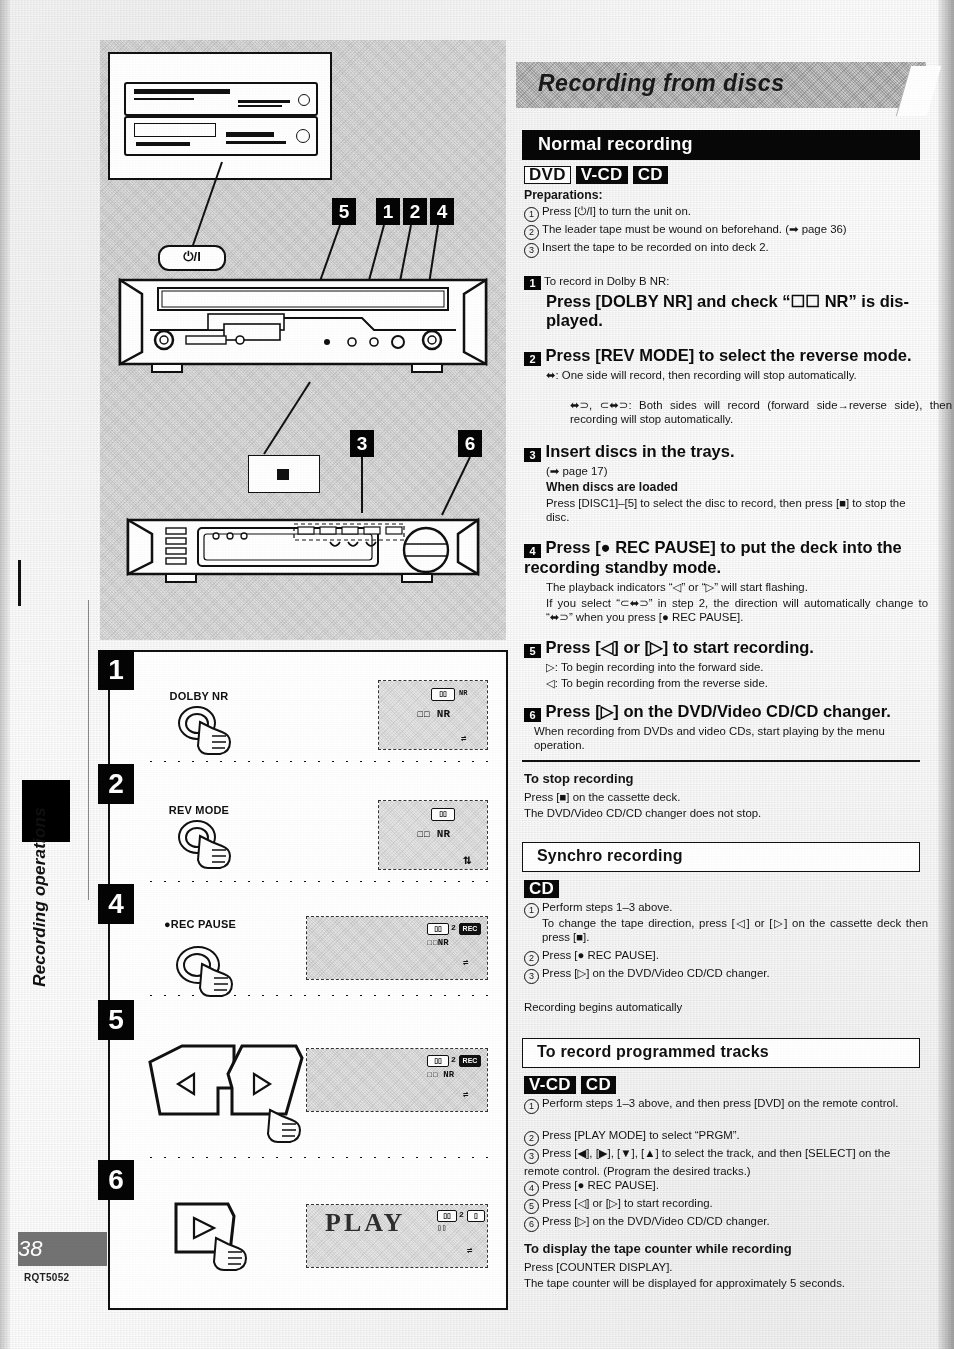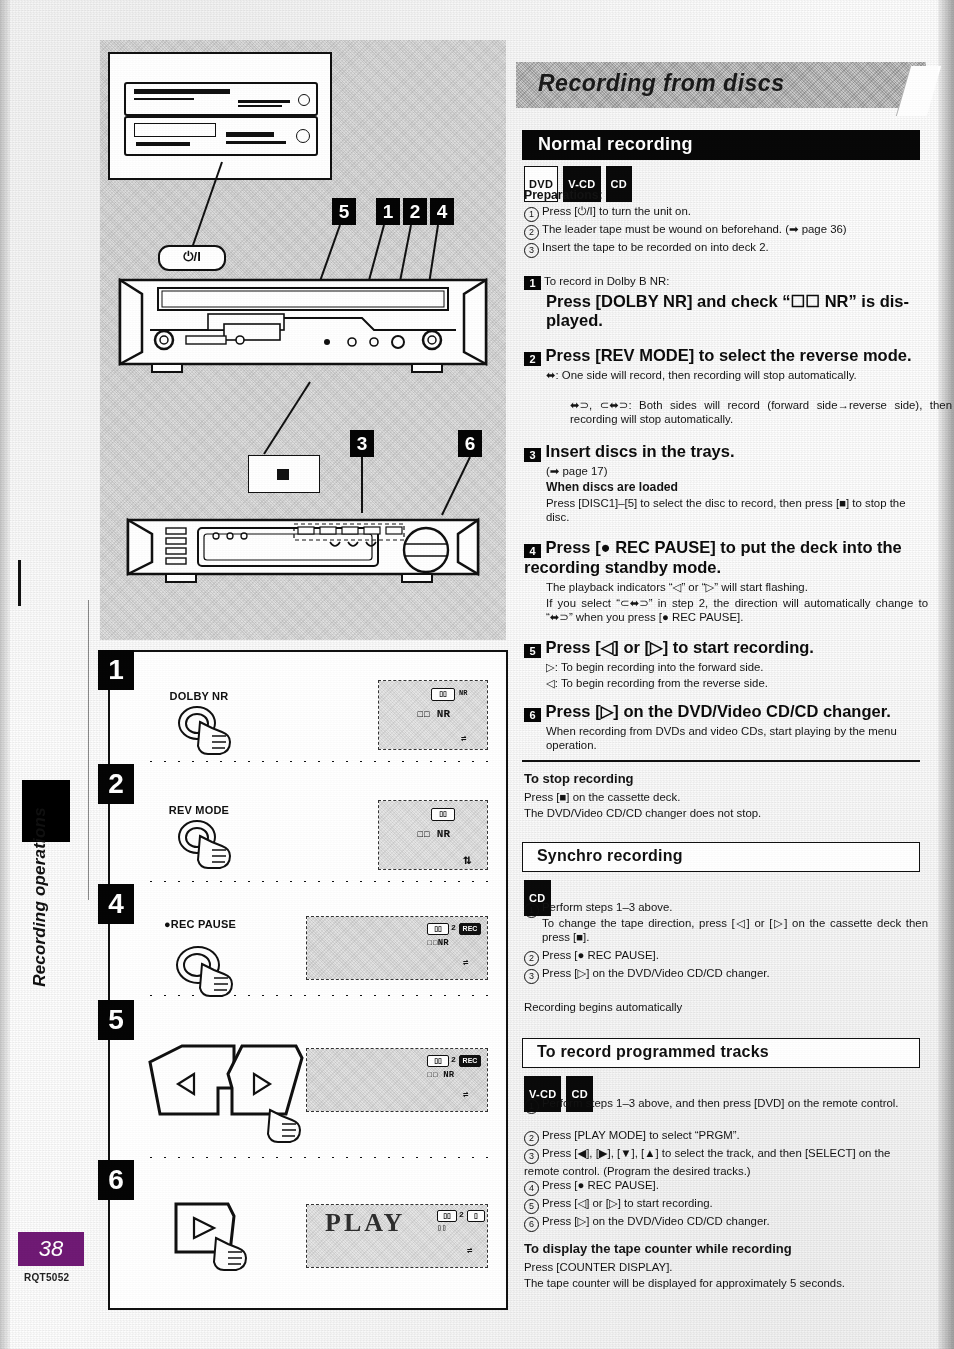--- a/index.html
+++ b/index.html
@@ -35,22 +35,22 @@
 
   
   #side-tab{position:absolute;left:22px;top:780px;width:48px;height:62px;background:#000;}
   #side-tab-label{
     position:absolute;left:-48px;top:880px;width:190px;height:34px;
     transform:rotate(-90deg);transform-origin:center center;
     font-style:italic;font-weight:bold;font-size:17px;color:#111;
     text-align:center;letter-spacing:.2px;white-space:nowrap;
   }
   #page-number-box{
-    position:absolute;left:18px;top:1232px;width:66px;height:34px;background:#701a75;
-    color:#fff;font-style:italic;font-size:22px;text-align:center;line-height:34px;
+    position:absolute;left:18px;top:1232px;width:89px;height:34px;background:#737373;
+    color:#fff;font-style:italic;font-size:22px;line-height:34px;
   }
   #doc-code{position:absolute;left:24px;top:1272px;font-size:10px;font-weight:bold;letter-spacing:.3px;color:#222;}
 
   
   #scan-edge{position:absolute;right:0;top:0;width:16px;height:1349px;
     background:linear-gradient(90deg, rgba(0,0,0,.05), rgba(0,0,0,.35));}
   #scan-edge2{position:absolute;left:0;top:0;width:10px;height:1349px;
     background:linear-gradient(270deg, rgba(0,0,0,.04), rgba(0,0,0,.20));}
   #left-rule{position:absolute;left:18px;top:560px;width:3px;height:46px;background:#111;}
   #left-hair{position:absolute;left:88px;top:600px;width:1px;height:300px;background:rgba(0,0,0,.45);}
@@ -108,21 +108,21 @@
     color:#1a1a1a;letter-spacing:.5px;
   }
   #banner-curl{position:absolute;right:-8px;top:4px;width:30px;height:50px;background:#fff;
     transform:skewX(-16deg);border-left:1px solid rgba(0,0,0,.3);}
 
   .subhead-black{position:absolute;left:6px;width:398px;height:30px;background:#080808;}
   .subhead-black span{position:absolute;left:16px;top:4px;color:#fff;font-size:18px;font-weight:bold;letter-spacing:.3px;}
   .subhead-box{position:absolute;left:6px;width:396px;height:28px;background:#fff;border:1.6px solid #111;}
   .subhead-box span{position:absolute;left:14px;top:4px;font-size:16px;font-weight:bold;color:#111;letter-spacing:.2px;}
 
-  .badge{display:inline-block;font-size:11px;font-weight:bold;padding:10px 4px;margin-right:5px;
+  .badge{display:inline-block;font-size:17px;font-weight:bold;padding:1px 4px;margin-right:5px;
     vertical-align:middle;letter-spacing:.3px;}
   .badge.outline{border:1.6px solid #111;background:#fff;color:#111;}
   .badge.solid{background:#0a0a0a;color:#fff;border:1.6px solid #0a0a0a;}
 
   .rtext{position:absolute;font-size:11.4px;line-height:14.2px;color:#141414;}
   .bold-lead{font-size:12.2px;font-weight:bold;}
   .steptitle{font-size:16.5px;font-weight:bold;line-height:19px;color:#0d0d0d;}
   .inum{display:inline-block;width:17px;height:14px;background:#070707;color:#fff;
     font-size:11px;font-weight:bold;text-align:center;line-height:14px;vertical-align:-2px;}
   .circ{display:inline-block;width:13px;height:13px;border:1.2px solid #111;border-radius:50%;
@@ -381,21 +381,21 @@
 
   <div class="steptitle" style="position:absolute;left:8px;top:492px;width:404px;"><span class="inum">4</span> <span>Press [● REC PAUSE] to put the deck into the recording standby mode.</span></div>
   <div class="rtext" style="left:30px;top:534px;width:382px;">The playback indicators “◁” or “▷” will start flashing.</div>
   <div class="rtext" style="left:30px;top:550px;width:382px;text-align:justify;">If you select “⊂⬌⊃” in step 2, the direction will automatically change to “⬌⊃” when you press [● REC PAUSE].</div>
 
   <div class="steptitle" style="position:absolute;left:8px;top:592px;width:404px;"><span class="inum">5</span> <span>Press [◁] or [▷] to start recording.</span></div>
   <div class="rtext" style="left:30px;top:614px;">▷: To begin recording into the forward side.</div>
   <div class="rtext" style="left:30px;top:630px;">◁: To begin recording from the reverse side.</div>
 
   <div class="steptitle" style="position:absolute;left:8px;top:656px;width:404px;"><span class="inum">6</span> <span>Press [▷] on the DVD/Video CD/CD changer.</span></div>
-  <div class="rtext" style="left:30px;top:678px;width:382px;">When recording from DVDs and video CDs, start playing by the menu operation.</div>
+  <div class="rtext" style="left:18px;top:678px;width:382px;">When recording from DVDs and video CDs, start playing by the menu operation.</div>
 
   <div class="hr" style="top:714px;"></div>
 
   <div class="rtext bold-lead" style="left:8px;top:726px;font-size:13px;">To stop recording</div>
   <div class="rtext" style="left:8px;top:744px;">Press [■] on the cassette deck.</div>
   <div class="rtext" style="left:8px;top:760px;">The DVD/Video CD/CD changer does not stop.</div>
 
   <div class="subhead-box" style="top:796px;">
     <span>Synchro recording</span>
   </div>

